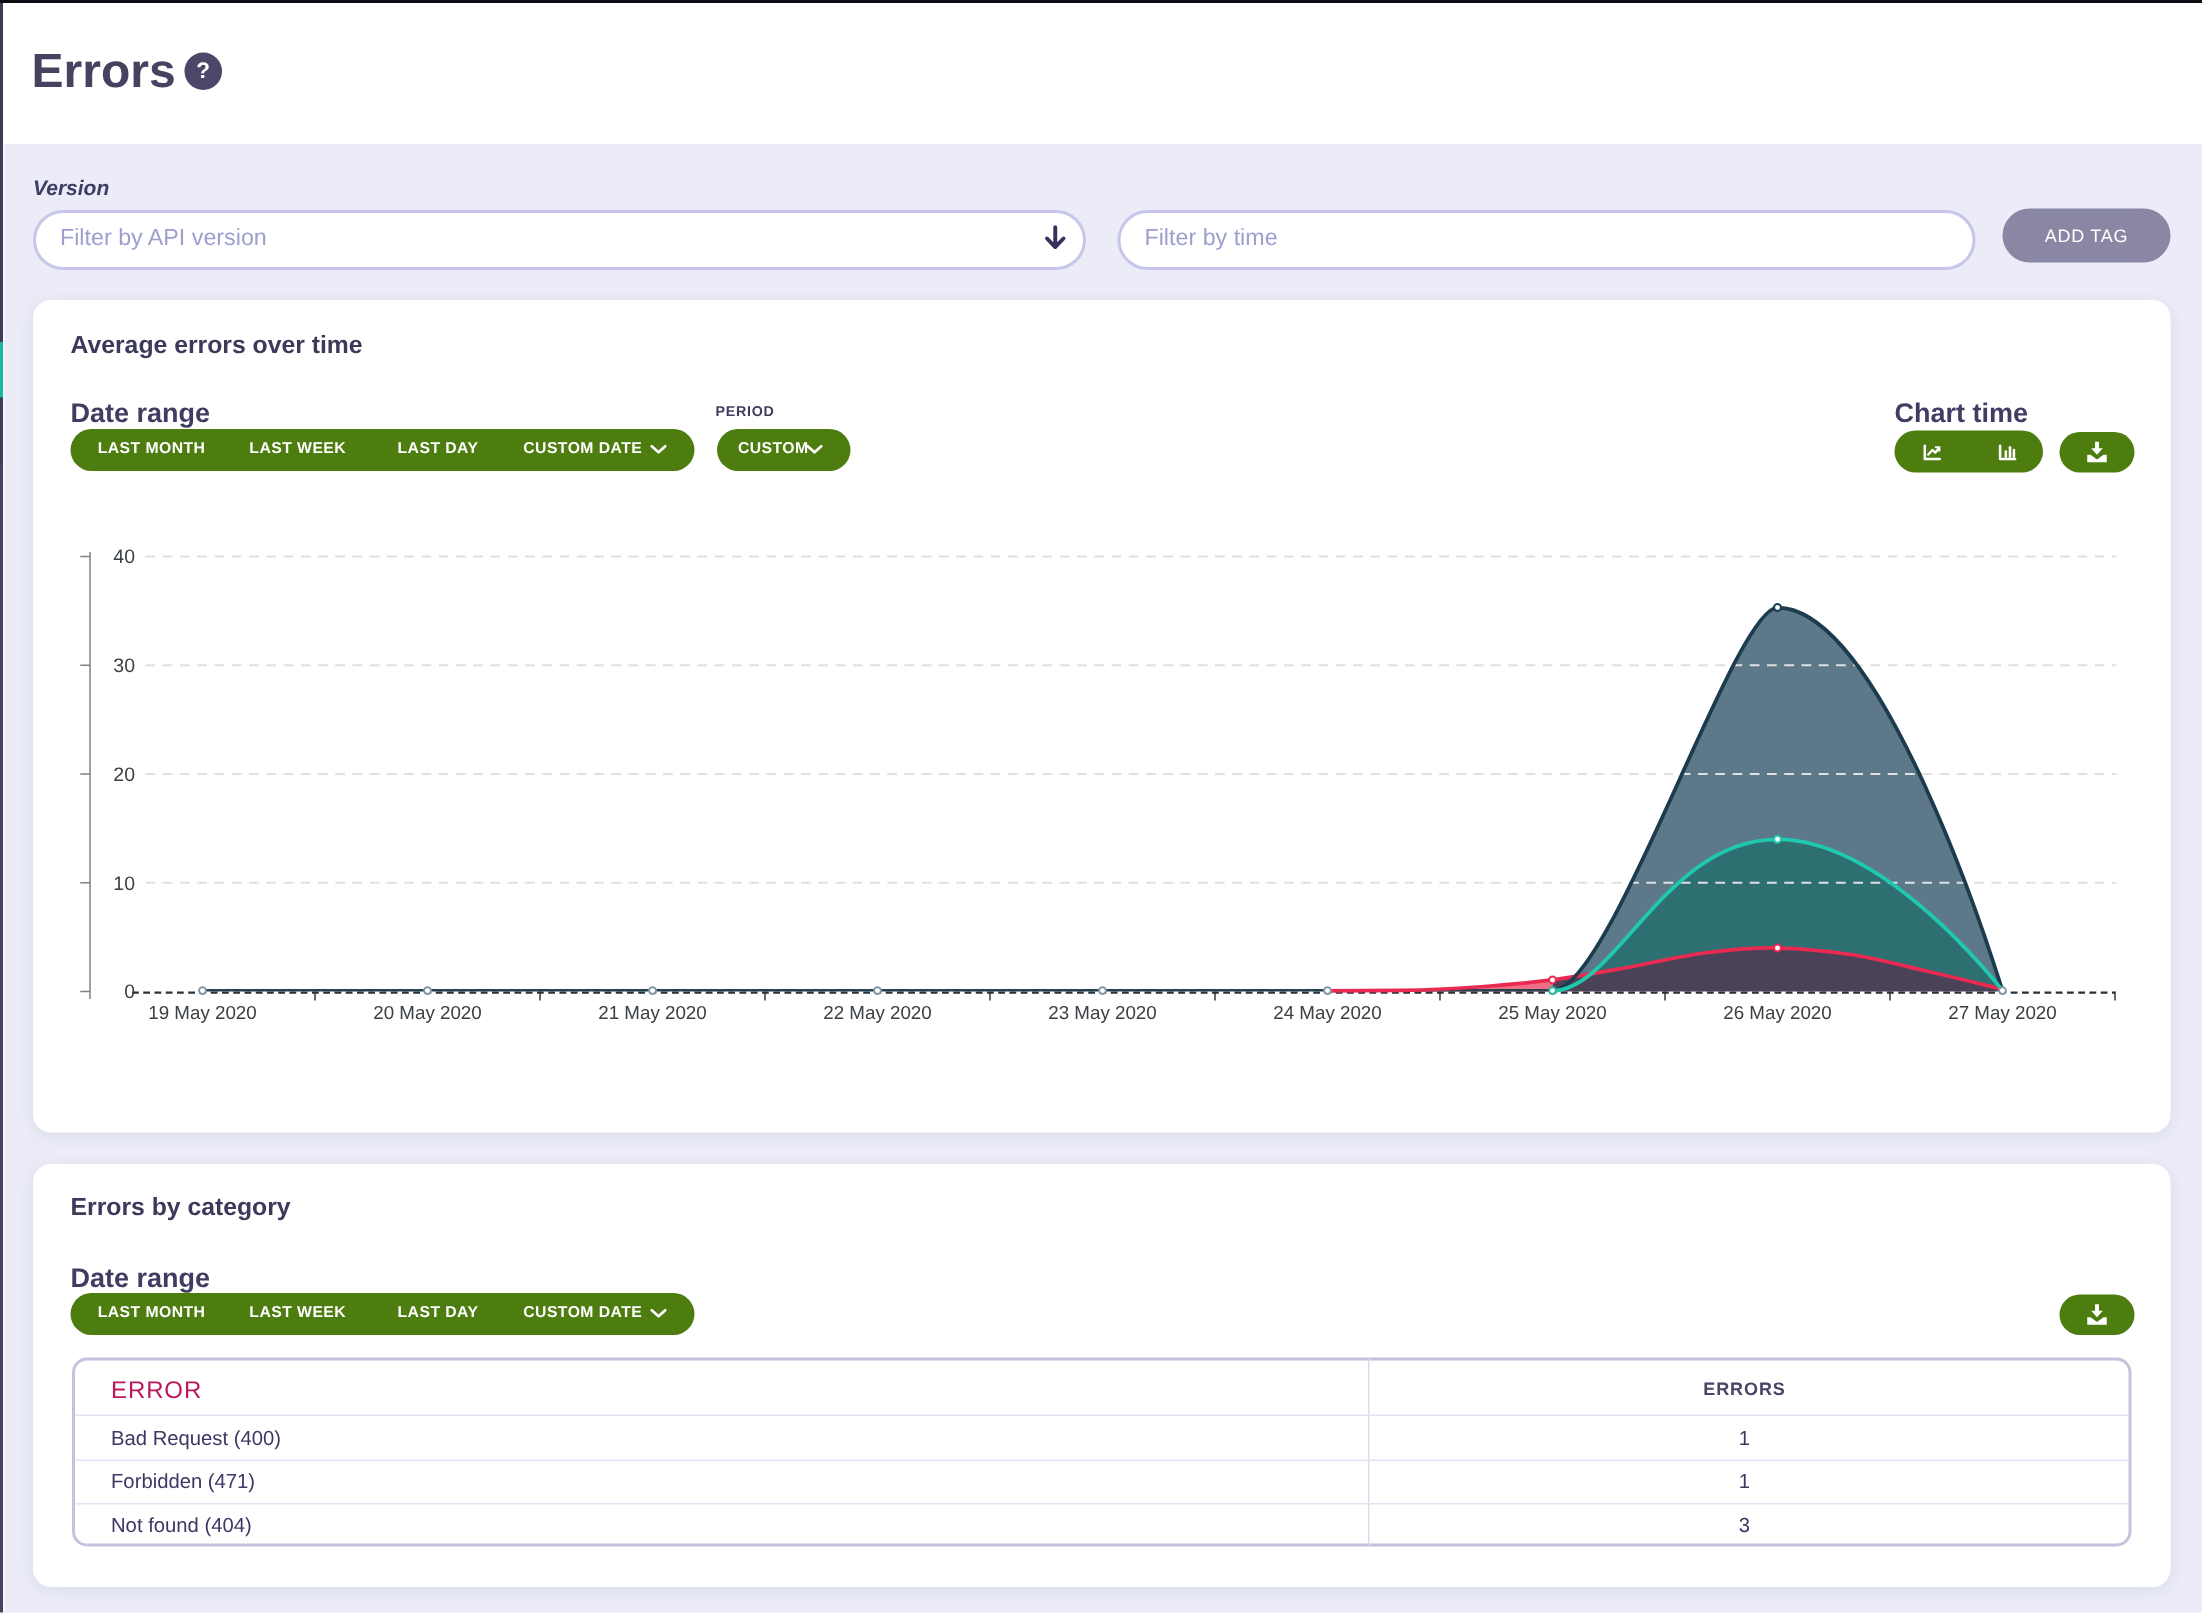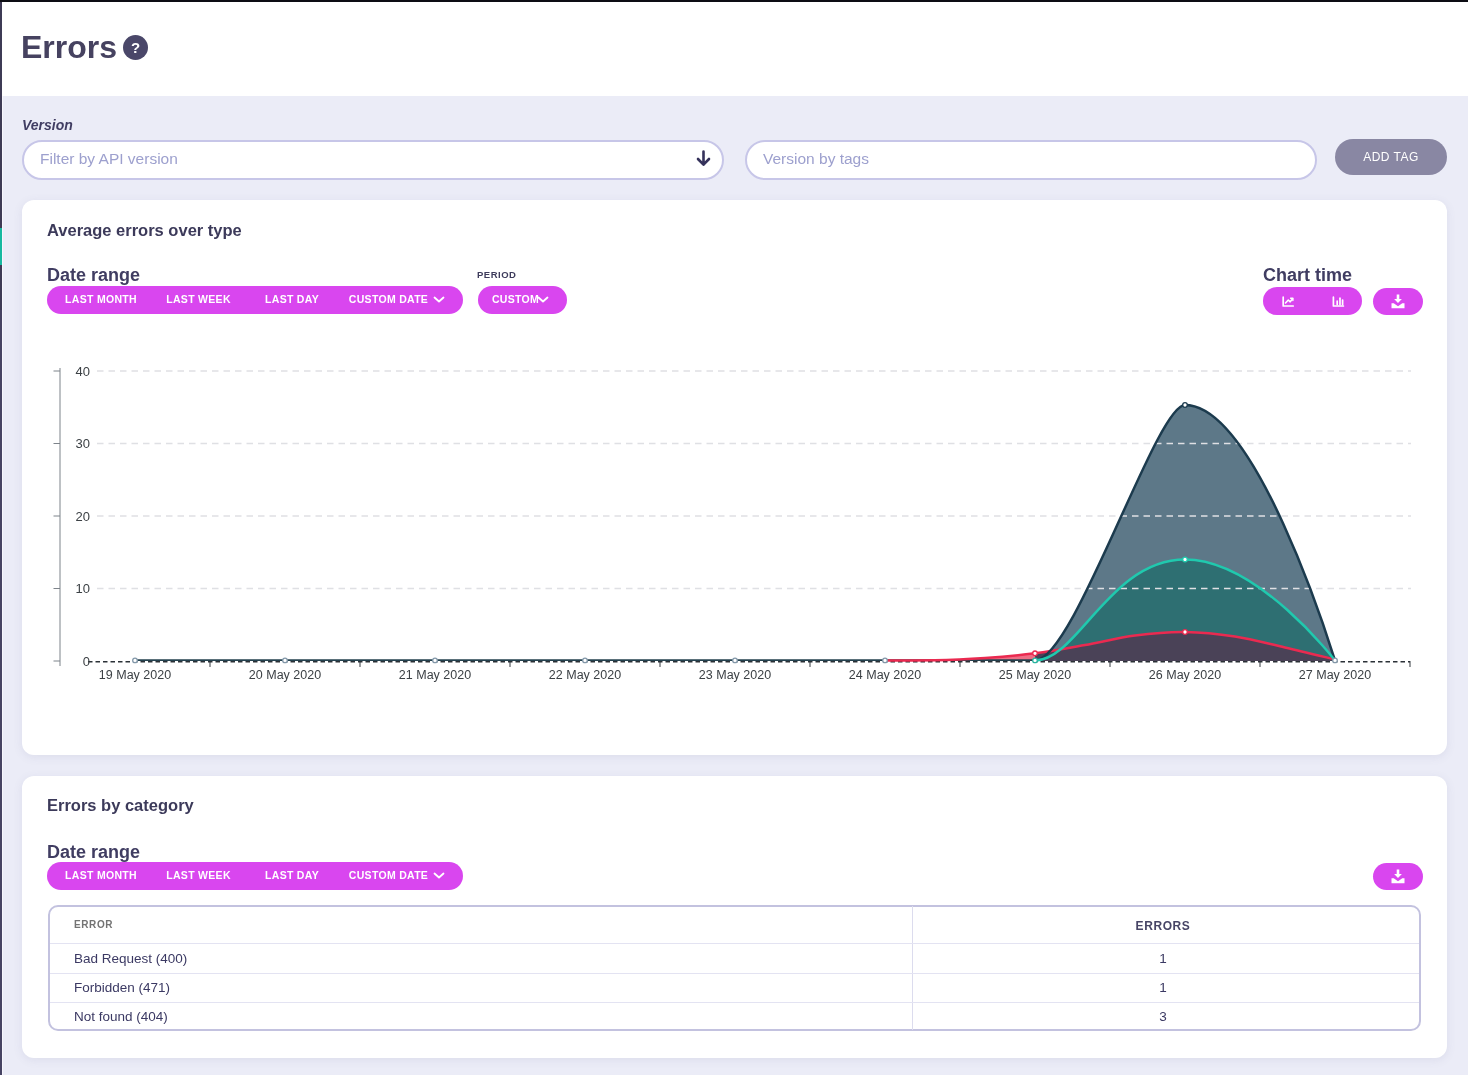--- a/index.html
+++ b/index.html
@@ -25,21 +25,21 @@
   #tlabel{left:786px;top:117px;margin-top:35px;}
   #tinput{left:745px;top:140px;width:572px;height:40px;}
   #tphold{left:763px;top:150px;}
   #addtag{left:1335px;top:139px;width:112px;height:36px;border-radius:18px;background:#8987a3;
     color:#fff;font-size:12px;font-weight:normal;letter-spacing:0.5px;text-align:center;line-height:36px;}
   .card{background:#fff;border-radius:12px;box-shadow:0 2px 10px rgba(90,90,140,0.10);}
   #card1{left:22px;top:200px;width:1425px;height:555px;}
   #card2{left:22px;top:776px;width:1425px;height:282px;}
   .ctitle{font-size:16.5px;font-weight:bold;color:#3c3a5a;}
   .slabel{font-size:18px;font-weight:bold;color:#403d62;}
-  .pill{background:#d946ef;border-radius:14px;height:28px;}
+  .pill{background:#4d7c0f;border-radius:14px;height:28px;}
   .ptext{position:absolute;color:#fff;font-size:10.5px;font-weight:bold;letter-spacing:0.3px;top:7px;transform:translateX(-50%);white-space:nowrap;}
   .tiny{font-size:9.5px;font-weight:bold;letter-spacing:0.5px;color:#3e3c5c;}
   svg{display:block;}
   .cell{font-size:13.5px;color:#3b3963;}
 </style>
 </head>
 <body>
 <div id="page">
   <div class="abs" id="topline"></div>
   <div class="abs" id="header"></div>
@@ -51,25 +51,25 @@
   <div class="abs" id="help">?</div>
 
   <div class="abs flabel" id="vlabel">Version</div>
   <div class="abs input" id="vinput"></div>
   <div class="abs phold" id="vphold">Filter by API version</div>
   <svg class="abs" style="left:694px;top:149px;" width="19" height="20" viewBox="0 0 19 20">
     <path d="M9.5 2.5 V15 M4 10 L9.5 15.7 L15 10" fill="none" stroke="#35325b" stroke-width="2.6" stroke-linecap="round" stroke-linejoin="round"></path>
   </svg>
   <div class="abs flabel" id="tlabel">Tags</div>
   <div class="abs input" id="tinput"></div>
-  <div class="abs phold" id="tphold">Version by tags</div>
+  <div class="abs phold" id="tphold">Filter by time</div>
   <div class="abs" id="addtag">ADD TAG</div>
 
   <div class="abs card" id="card1"></div>
-  <div class="abs ctitle" style="left:47px;top:221px;">Average errors over type</div>
+  <div class="abs ctitle" style="left:47px;top:221px;">Average errors over time</div>
   <div class="abs slabel" style="left:47px;top:265px;">Date range</div>
   <div class="abs pill" style="left:47px;top:286px;width:416px;">
     <span class="ptext" style="left:54px;">LAST MONTH</span>
     <span class="ptext" style="left:151.5px;">LAST WEEK</span>
     <span class="ptext" style="left:245px;">LAST DAY</span>
     <span class="ptext" style="left:341.5px;">CUSTOM DATE</span>
     <svg style="position:absolute;left:386px;top:10px;" width="12" height="8" viewBox="0 0 12 8">
       <path d="M1.5 1.5 L6 5.5 L10.5 1.5" fill="none" stroke="#fff" stroke-width="1.8" stroke-linecap="round" stroke-linejoin="round"></path>
     </svg>
   </div>
@@ -96,21 +96,21 @@
       <path d="M1.5 1.5 L6 5.5 L10.5 1.5" fill="none" stroke="#fff" stroke-width="1.8" stroke-linecap="round" stroke-linejoin="round"></path>
     </svg>
   </div>
   <div class="abs pill" style="left:1373px;top:863px;width:50px;height:27px;border-radius:13.5px;"></div>
 
   <div class="abs" style="left:48px;top:905px;width:1373px;height:126px;border:2px solid #c3c2df;border-radius:10px;box-sizing:border-box;"></div>
   <div class="abs" style="left:912px;top:906px;width:1px;height:124px;background:#dcdcee;"></div>
   <div class="abs" style="left:50px;top:943px;width:1369px;height:1px;background:#e3e3f2;"></div>
   <div class="abs" style="left:50px;top:972.5px;width:1369px;height:1px;background:#e3e3f2;"></div>
   <div class="abs" style="left:50px;top:1001.5px;width:1369px;height:1px;background:#e3e3f2;"></div>
-  <div class="abs" style="left:74px;top:919px;font-size:10px;font-weight:bold;letter-spacing:0.6px;color:#737373;">ERROR</div>
+  <div class="abs" style="left:74px;top:919px;font-size:16px;font-weight:normal;letter-spacing:0.6px;color:#be185d;">ERROR</div>
   <div class="abs" style="left:1163px;top:919px;font-size:12px;font-weight:bold;letter-spacing:0.6px;color:#474566;transform:translateX(-50%);">ERRORS</div>
   <div class="abs cell" style="left:74px;top:951px;">Bad Request (400)</div>
   <div class="abs cell" style="left:74px;top:980px;">Forbidden (471)</div>
   <div class="abs cell" style="left:74px;top:1009px;">Not found (404)</div>
   <div class="abs cell" style="left:1163px;top:951px;transform:translateX(-50%);">1</div>
   <div class="abs cell" style="left:1163px;top:980px;transform:translateX(-50%);">1</div>
   <div class="abs cell" style="left:1163px;top:1009px;transform:translateX(-50%);">3</div>
 
   <svg class="abs" style="left:0;top:0;" width="1468" height="1075" viewBox="0 0 1468 1075">
 

